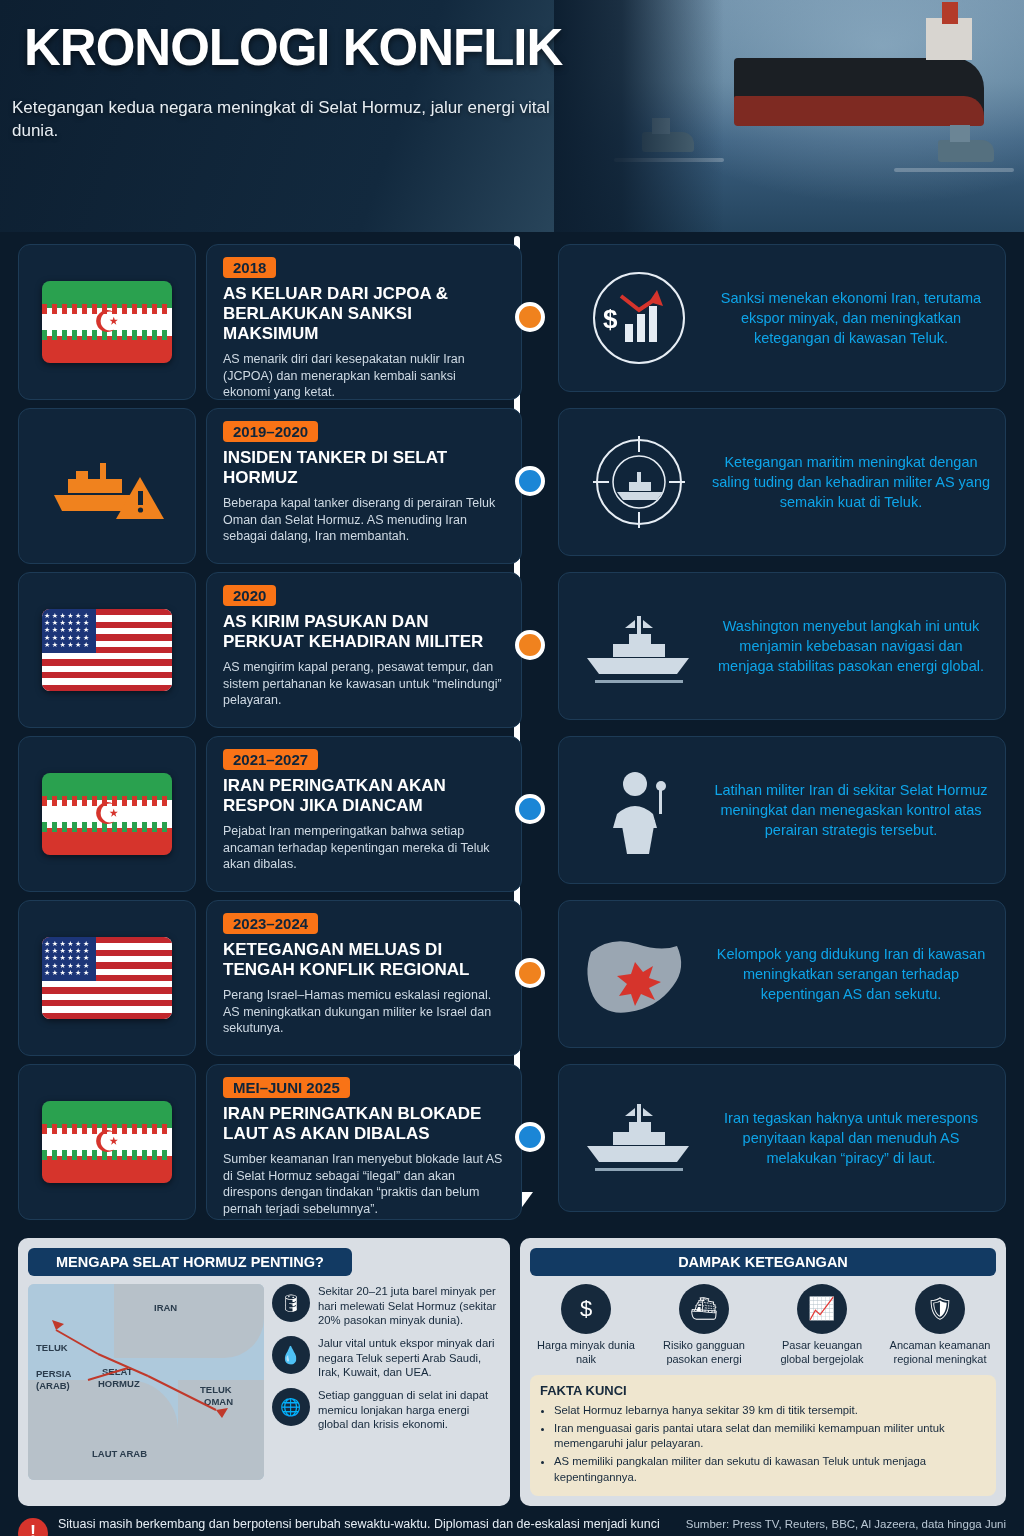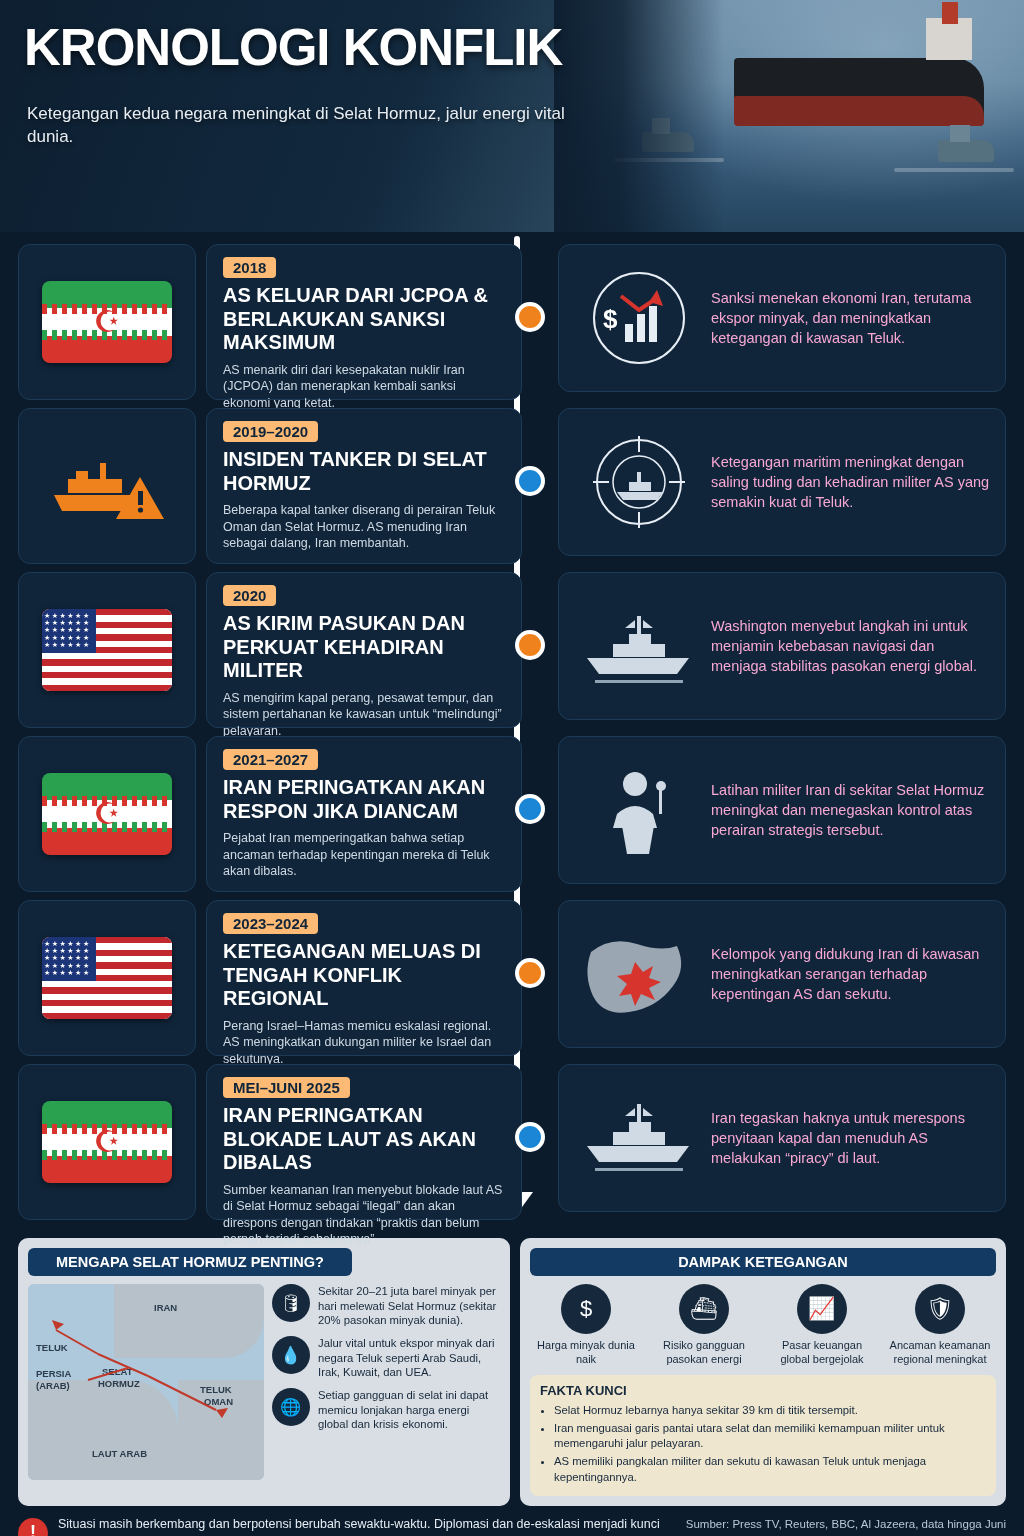--- a/index.html
+++ b/index.html
@@ -56,21 +56,21 @@
   .title2 {
     position: relative; padding-left: 24px; margin-top: 6px;
     font-size: 51px; font-weight: 800; line-height: 1;
     text-shadow: 0 3px 6px rgba(0,0,0,.55);
   }
   .t-iran { color: #1f9b4e; }
   .t-dash { color: #ffffff; }
   .t-as { color: #d6342c; }
   .t-rest { color: #ffffff; }
   .subtitle {
-    position: relative; padding-left: 27px; margin-top: 30px;
+    position: relative; padding-left: 12px; margin-top: 24px;
     font-size: 17px; line-height: 1.35; color: #e8eef3; max-width: 600px;
     text-shadow: 0 2px 4px rgba(0,0,0,.5);
   }
 
   
   .timeline { position: relative; padding: 12px 18px 0 18px; }
   .tl-line {
     position: absolute; left: 514px; top: 4px; width: 6px; height: 958px;
     background: #ffffff; border-radius: 3px;
   }
@@ -107,40 +107,40 @@
     color: #fff; font-size: 7px; line-height: 7.2px; letter-spacing: 1.5px; padding: 3px 2px; overflow: hidden;
   }
   .flag-tanker { width: 130px; height: 82px; position: relative; }
 
   .event-card {
     flex: 1; margin-left: 10px; background: #10253a; border-radius: 12px;
     border: 1px solid #1d3b56; padding: 12px 16px 10px 16px; position: relative;
     margin-right: 0; max-width: 316px;
   }
   .year-badge {
-    display: inline-block; background: #fdba74; color: #10253a;
+    display: inline-block; background: #f97316; color: #10253a;
     font-weight: 800; font-size: 15px; padding: 2px 10px; border-radius: 4px; margin-bottom: 6px;
   }
-  .event-title { font-size: 20px; font-weight: 800; line-height: 1.18; margin-bottom: 7px; }
+  .event-title { font-size: 17px; font-weight: 800; line-height: 1.18; margin-bottom: 7px; }
   .event-desc { font-size: 12.5px; line-height: 1.32; color: #cfdae4; }
 
   .dot {
     position: absolute; left: 497px; top: 58px; width: 30px; height: 30px;
     border-radius: 50%; border: 4px solid #ffffff; z-index: 3;
   }
   .dot.orange { background: #f0821e; }
   .dot.blue { background: #1b86d6; }
 
   .side-card {
     position: absolute; left: 540px; right: 0; top: 0; height: 148px;
     background: #10253a; border: 1px solid #1d3b56; border-radius: 12px;
     display: flex; align-items: center; padding: 0 14px;
   }
   .side-icon { width: 132px; height: 104px; flex: none; position: relative; }
-  .side-text { font-size: 14.5px; line-height: 1.4; color: #f9a8d4; padding-left: 6px; }
+  .side-text { font-size: 14.5px; line-height: 1.4; color: #0ea5e9; padding-left: 6px; text-align: center; }
 
   
   .bottom { display: flex; gap: 10px; padding: 10px 18px 0 18px; }
   .panel-left, .panel-right { background: #d9dee4; border-radius: 10px; color: #16293c; }
   .panel-left { width: 492px; padding: 10px; }
   .panel-right { flex: 1; padding: 10px; background: #d9dee4; }
   .panel-head {
     background: #123a63; color: #fff; font-weight: 800; font-size: 14.5px;
     padding: 6px 28px; border-radius: 6px; display: inline-block; margin-bottom: 8px;
   }

